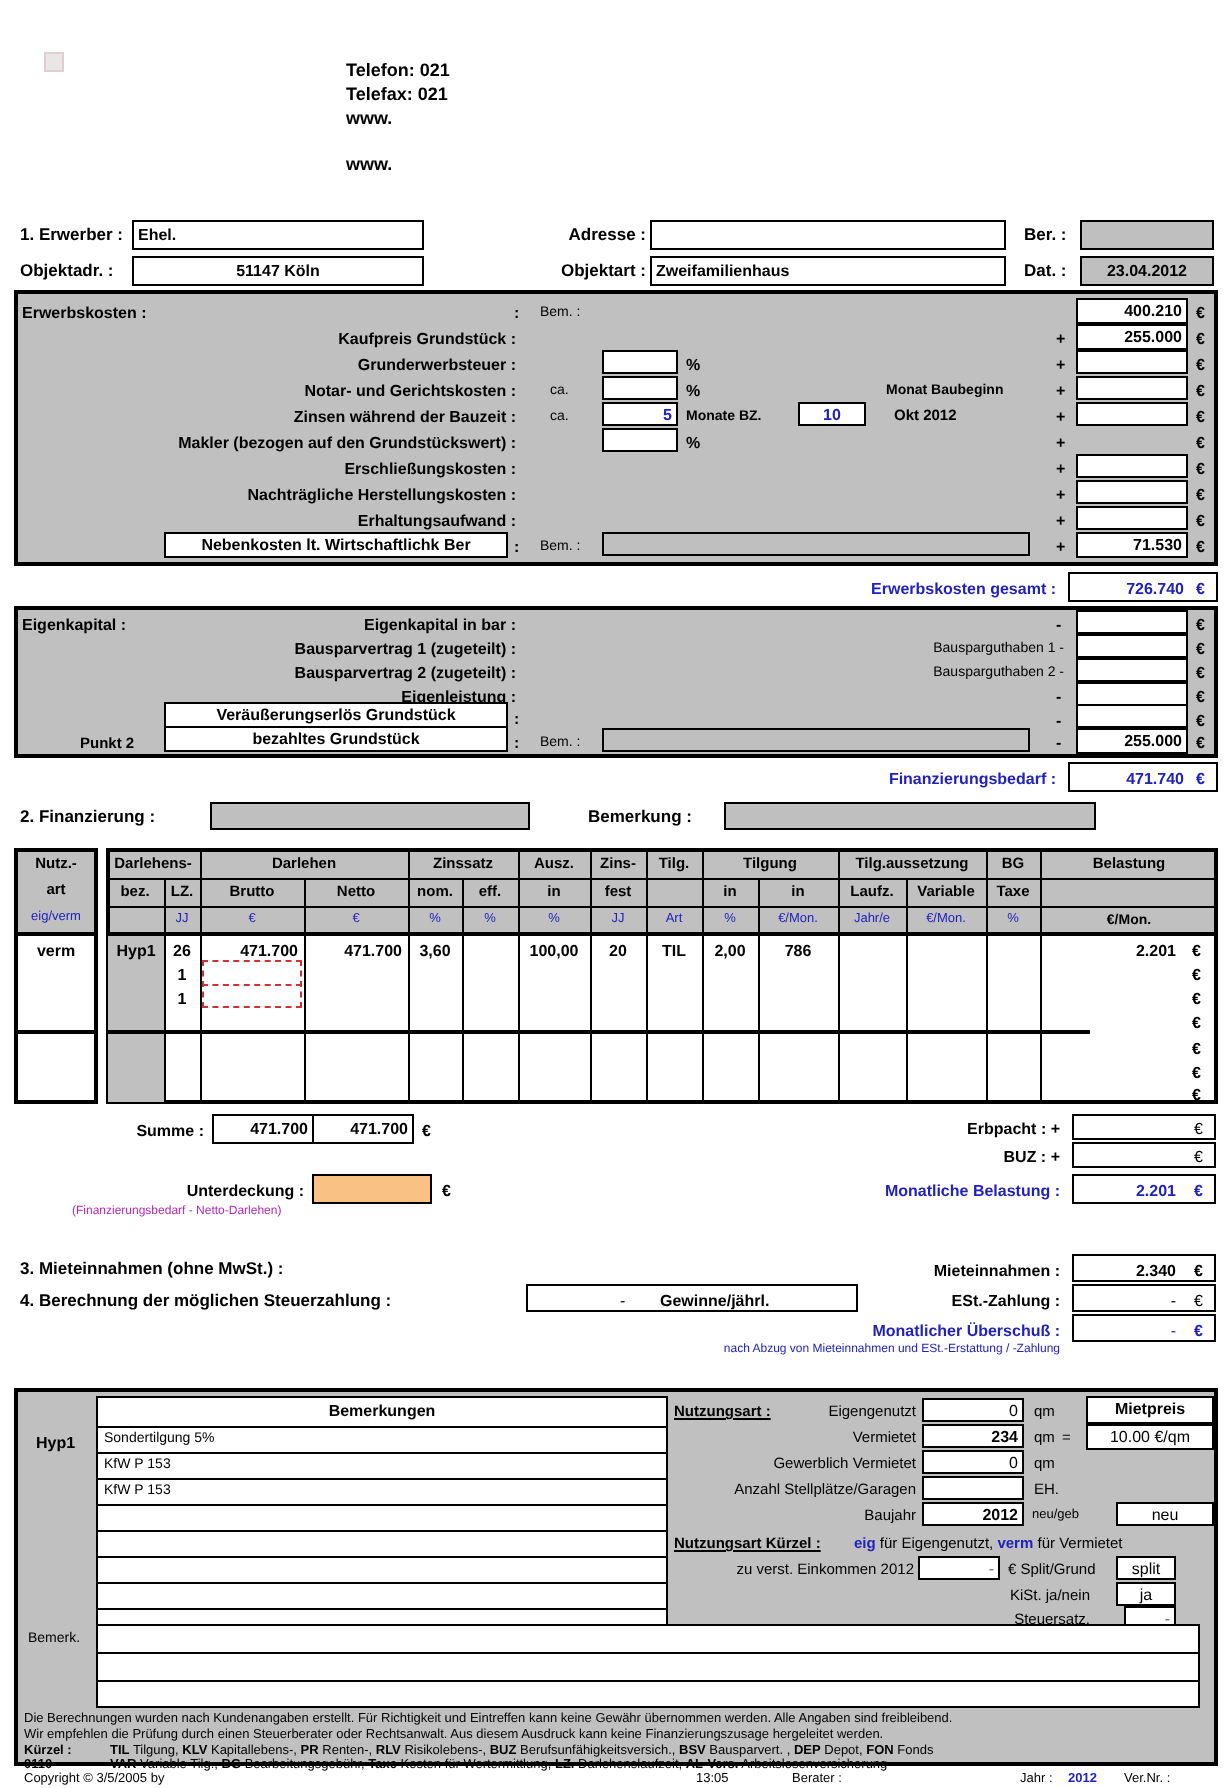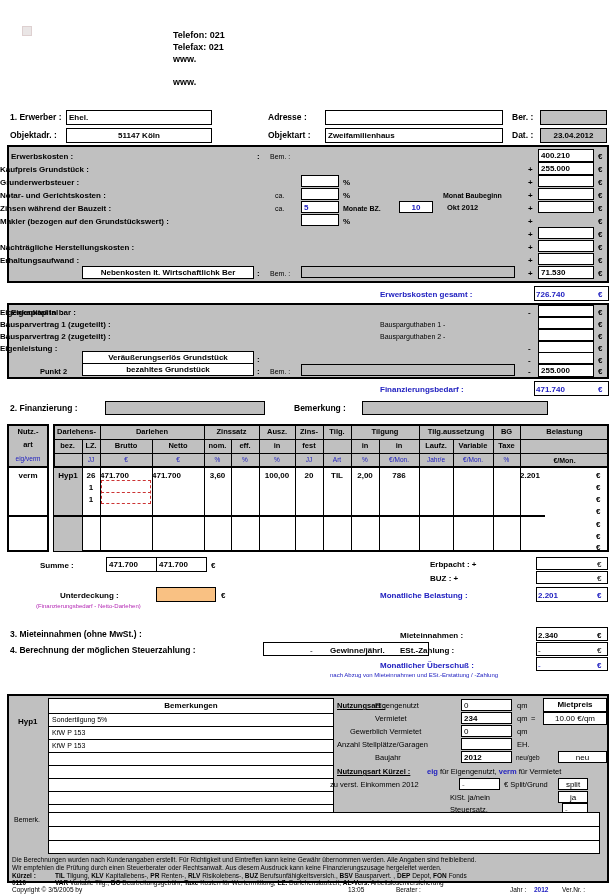--- a/index.html
+++ b/index.html
@@ -1,20 +1,20 @@
 <!DOCTYPE html>
 <html><head>
 <meta charset="utf-8">
 <style>
 *{margin:0;padding:0;box-sizing:border-box}
 body{background:#888}
 .pg{position:relative;width:613px;height:894px;background:#fff;font-family:"Liberation Sans",sans-serif;font-size:8px;color:#000;overflow:hidden;margin:0 auto}
 .a{position:absolute;line-height:11px;white-space:nowrap}
 .b{font-weight:bold}
-.r{}
+.r{text-align:right}
 .c{text-align:center}
 .u{text-decoration:underline}
 .bl{color:#2121c0}
 .mg{color:#b428b4}
 .s6{font-size:6px;line-height:7px}
 .s65{font-size:6.5px;line-height:8px}
 .s7{font-size:7px;line-height:9px}
 .s75{font-size:7.5px;line-height:10px}
 .s85{font-size:8.5px;line-height:11px}
 .s9{font-size:9px;line-height:11px}
@@ -86,20 +86,21 @@
   <div class="a b" style="left:528px;top:203px">+</div>
   <div class="bx" style="left:538px;top:201px;width:56px;height:12px"></div>
   <div class="a b" style="left:598px;top:203px">€</div>
 
   <div class="a b r" style="left:0px;top:216px;width:258px">Makler (bezogen auf den Grundstückswert) :</div>
   <div class="bx" style="left:301px;top:214px;width:38px;height:12px"></div>
   <div class="a b" style="left:343px;top:216px">%</div>
   <div class="a b" style="left:528px;top:216px">+</div>
   <div class="a b" style="left:598px;top:216px">€</div>
 
+  <div class="a b r" style="left:0px;top:229px;width:258px">Erschließungskosten :</div>
   <div class="a b" style="left:528px;top:229px">+</div>
   <div class="bx" style="left:538px;top:227px;width:56px;height:12px"></div>
   <div class="a b" style="left:598px;top:229px">€</div>
 
   <div class="a b r" style="left:0px;top:242px;width:258px">Nachträgliche Herstellungskosten :</div>
   <div class="a b" style="left:528px;top:242px">+</div>
   <div class="bx" style="left:538px;top:240px;width:56px;height:12px"></div>
   <div class="a b" style="left:598px;top:242px">€</div>
 
   <div class="a b r" style="left:0px;top:255px;width:258px">Erhaltungsaufwand :</div>

